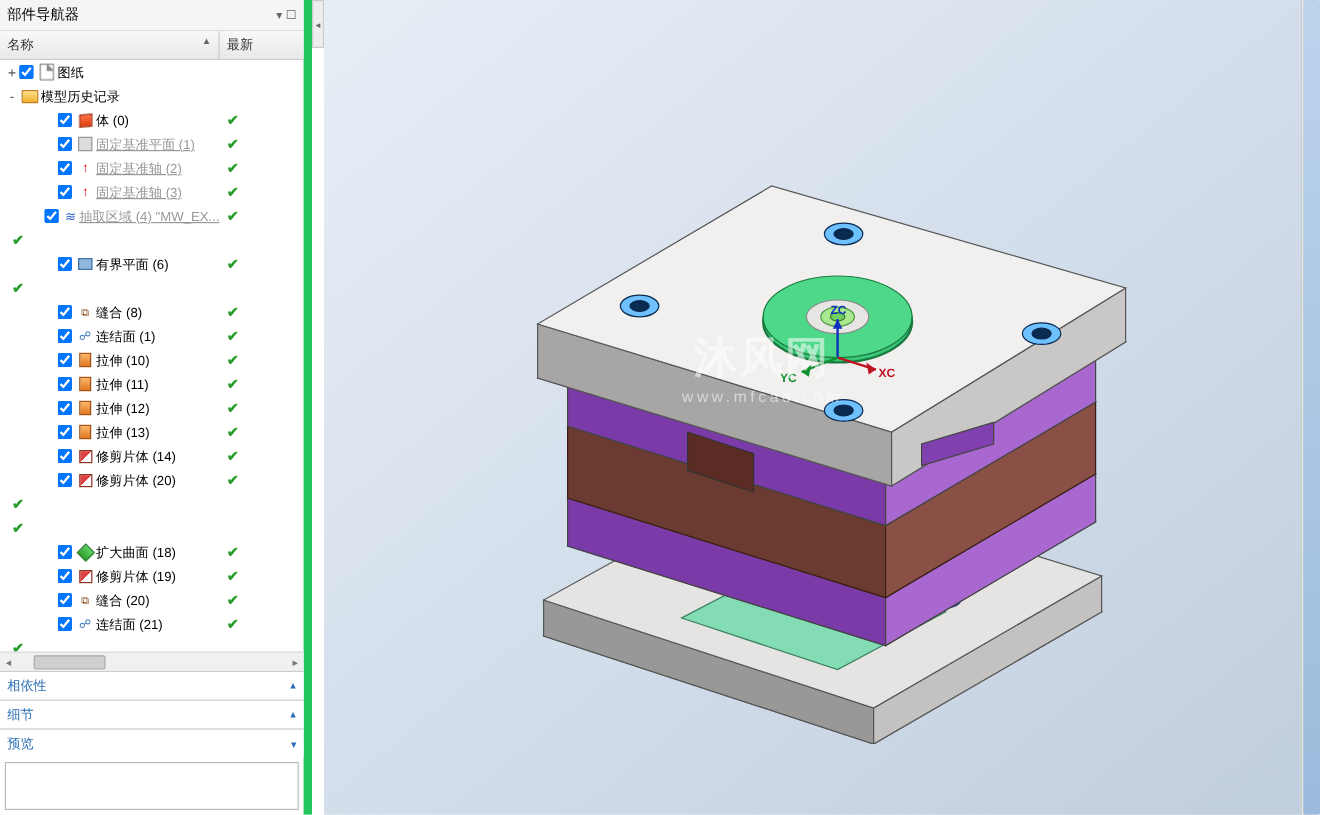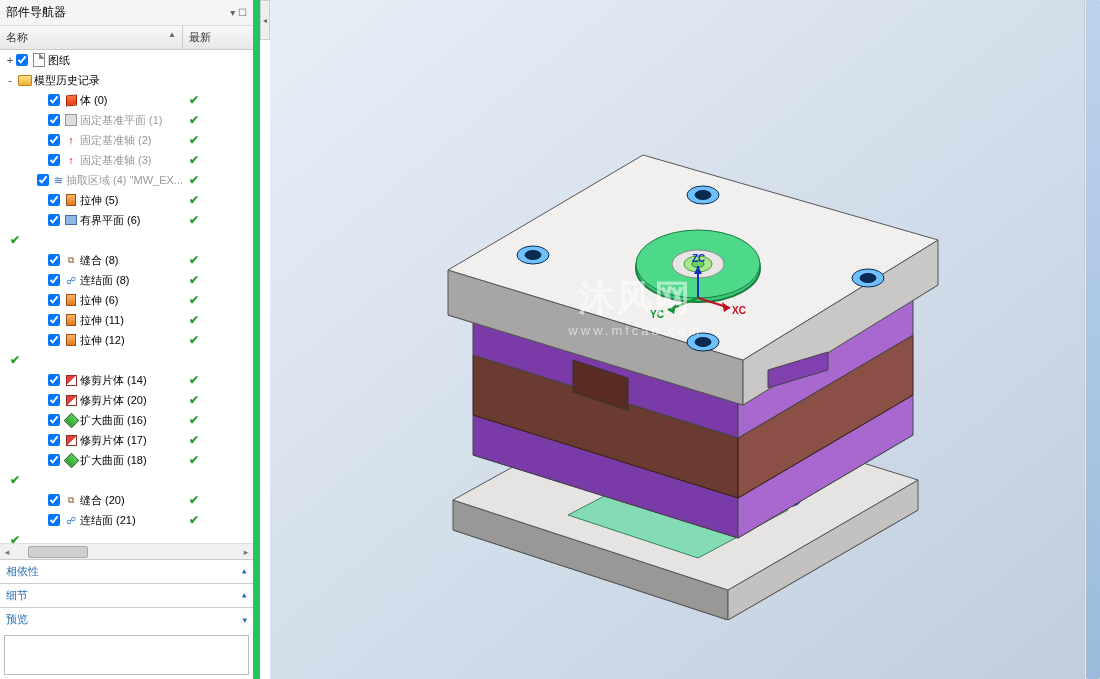--- a/index.html
+++ b/index.html
@@ -57,21 +57,21 @@
       padding-left: 4px;
       white-space: nowrap;
     }
     .tree-item .name-cell { flex:1; display:flex; align-items:center; overflow:hidden;}
     .tree-item .latest-cell { width:70px; display:flex; align-items:center; padding-left:6px;}
     .indent { display:inline-block; }
     .expander { width:12px; display:inline-block; text-align:center; color:#555; cursor:pointer; font-family:monospace;}
     .checkbox { width:12px; height:12px; margin-right:2px; }
     .node-icon { width:14px; height:14px; margin:0 2px; display:inline-flex; align-items:center; justify-content:center; }
     .node-label { color:#000; font-size:11px;}
-    .node-label.grey { color:#999;}
+    .node-label.grey { color:#999;text-decoration:underline;}
     .check-green { color:#2a9d2a; font-weight:bold; font-size:12px;}
     .section-header {
       padding: 4px 6px;
       border-top:1px solid #ccc;
       background:#fff;
       display:flex;
       justify-content:space-between;
       align-items:center;
       color:#2a6fb5;
       cursor:pointer;
@@ -243,123 +243,123 @@
           <span class="node-icon">
             <span class="ic-wave">≋</span>
           </span>
           <span class="node-label grey">抽取区域 (4) "MW_EX...</span>
         </div>
         <div class="latest-cell">
           <span class="check-green">✔</span>
         </div>
       </div>
       <div class="tree-item">
+        <div class="latest-cell">
+          <span class="check-green">✔</span>
+        </div>
+      </div>
+      <div class="tree-item">
+        <div class="name-cell">
+          <span class="indent" style="width: 32px;"></span>
+          <span class="expander"></span>
+          <input type="checkbox" class="checkbox" checked="" style="">
+          <span class="node-icon">
+            <div class="ic-surf"></div>
+          </span>
+          <span class="node-label">有界平面 (6)</span>
+        </div>
+        <div class="latest-cell">
+          <span class="check-green">✔</span>
+        </div>
+      </div>
+      <div class="tree-item">
+        <div class="latest-cell">
+          <span class="check-green">✔</span>
+        </div>
+      </div>
+      <div class="tree-item">
+        <div class="name-cell">
+          <span class="indent" style="width: 32px;"></span>
+          <span class="expander"></span>
+          <input type="checkbox" class="checkbox" checked="" style="">
+          <span class="node-icon">
+            <span class="ic-sew">⧉</span>
+          </span>
+          <span class="node-label">缝合 (8)</span>
+        </div>
+        <div class="latest-cell">
+          <span class="check-green">✔</span>
+        </div>
+      </div>
+      <div class="tree-item">
+        <div class="name-cell">
+          <span class="indent" style="width: 32px;"></span>
+          <span class="expander"></span>
+          <input type="checkbox" class="checkbox" checked="" style="">
+          <span class="node-icon">
+            <span class="ic-link">☍</span>
+          </span>
+          <span class="node-label">连结面 (1)</span>
+        </div>
+        <div class="latest-cell">
+          <span class="check-green">✔</span>
+        </div>
+      </div>
+      <div class="tree-item">
         <div class="name-cell">
           <span class="indent" style="width: 32px;"></span>
           <span class="expander"></span>
           <input type="checkbox" class="checkbox" checked="" style="">
           <span class="node-icon">
             <div class="ic-extrude"></div>
           </span>
-          <span class="node-label">拉伸 (5)</span>
-        </div>
-        <div class="latest-cell">
-          <span class="check-green">✔</span>
-        </div>
-      </div>
-      <div class="tree-item">
-        <div class="name-cell">
-          <span class="indent" style="width: 32px;"></span>
-          <span class="expander"></span>
-          <input type="checkbox" class="checkbox" checked="" style="">
-          <span class="node-icon">
-            <div class="ic-surf"></div>
-          </span>
-          <span class="node-label">有界平面 (6)</span>
-        </div>
-        <div class="latest-cell">
-          <span class="check-green">✔</span>
-        </div>
-      </div>
-      <div class="tree-item">
-        <div class="latest-cell">
-          <span class="check-green">✔</span>
-        </div>
-      </div>
-      <div class="tree-item">
-        <div class="name-cell">
-          <span class="indent" style="width: 32px;"></span>
-          <span class="expander"></span>
-          <input type="checkbox" class="checkbox" checked="" style="">
-          <span class="node-icon">
-            <span class="ic-sew">⧉</span>
-          </span>
-          <span class="node-label">缝合 (8)</span>
-        </div>
-        <div class="latest-cell">
-          <span class="check-green">✔</span>
-        </div>
-      </div>
-      <div class="tree-item">
-        <div class="name-cell">
-          <span class="indent" style="width: 32px;"></span>
-          <span class="expander"></span>
-          <input type="checkbox" class="checkbox" checked="" style="">
-          <span class="node-icon">
-            <span class="ic-link">☍</span>
-          </span>
-          <span class="node-label">连结面 (8)</span>
+          <span class="node-label">拉伸 (10)</span>
         </div>
         <div class="latest-cell">
           <span class="check-green">✔</span>
         </div>
       </div>
       <div class="tree-item">
         <div class="name-cell">
           <span class="indent" style="width: 32px;"></span>
           <span class="expander"></span>
           <input type="checkbox" class="checkbox" checked="" style="">
           <span class="node-icon">
             <div class="ic-extrude"></div>
           </span>
-          <span class="node-label">拉伸 (6)</span>
+          <span class="node-label">拉伸 (11)</span>
         </div>
         <div class="latest-cell">
           <span class="check-green">✔</span>
         </div>
       </div>
       <div class="tree-item">
         <div class="name-cell">
           <span class="indent" style="width: 32px;"></span>
           <span class="expander"></span>
           <input type="checkbox" class="checkbox" checked="" style="">
           <span class="node-icon">
             <div class="ic-extrude"></div>
           </span>
-          <span class="node-label">拉伸 (11)</span>
+          <span class="node-label">拉伸 (12)</span>
         </div>
         <div class="latest-cell">
           <span class="check-green">✔</span>
         </div>
       </div>
       <div class="tree-item">
         <div class="name-cell">
           <span class="indent" style="width: 32px;"></span>
           <span class="expander"></span>
           <input type="checkbox" class="checkbox" checked="" style="">
           <span class="node-icon">
             <div class="ic-extrude"></div>
           </span>
-          <span class="node-label">拉伸 (12)</span>
-        </div>
-        <div class="latest-cell">
-          <span class="check-green">✔</span>
-        </div>
-      </div>
-      <div class="tree-item">
+          <span class="node-label">拉伸 (13)</span>
+        </div>
         <div class="latest-cell">
           <span class="check-green">✔</span>
         </div>
       </div>
       <div class="tree-item">
         <div class="name-cell">
           <span class="indent" style="width: 32px;"></span>
           <span class="expander"></span>
           <input type="checkbox" class="checkbox" checked="" style="">
           <span class="node-icon">
@@ -379,62 +379,53 @@
           <span class="node-icon">
             <div class="ic-trim"></div>
           </span>
           <span class="node-label">修剪片体 (20)</span>
         </div>
         <div class="latest-cell">
           <span class="check-green">✔</span>
         </div>
       </div>
       <div class="tree-item">
+        <div class="latest-cell">
+          <span class="check-green">✔</span>
+        </div>
+      </div>
+      <div class="tree-item">
+        <div class="latest-cell">
+          <span class="check-green">✔</span>
+        </div>
+      </div>
+      <div class="tree-item">
         <div class="name-cell">
           <span class="indent" style="width: 32px;"></span>
           <span class="expander"></span>
           <input type="checkbox" class="checkbox" checked="" style="">
           <span class="node-icon">
             <div class="ic-scale"></div>
           </span>
-          <span class="node-label">扩大曲面 (16)</span>
+          <span class="node-label">扩大曲面 (18)</span>
         </div>
         <div class="latest-cell">
           <span class="check-green">✔</span>
         </div>
       </div>
       <div class="tree-item">
         <div class="name-cell">
           <span class="indent" style="width: 32px;"></span>
           <span class="expander"></span>
           <input type="checkbox" class="checkbox" checked="" style="">
           <span class="node-icon">
             <div class="ic-trim"></div>
           </span>
-          <span class="node-label">修剪片体 (17)</span>
-        </div>
-        <div class="latest-cell">
-          <span class="check-green">✔</span>
-        </div>
-      </div>
-      <div class="tree-item">
-        <div class="name-cell">
-          <span class="indent" style="width: 32px;"></span>
-          <span class="expander"></span>
-          <input type="checkbox" class="checkbox" checked="" style="">
-          <span class="node-icon">
-            <div class="ic-scale"></div>
-          </span>
-          <span class="node-label">扩大曲面 (18)</span>
-        </div>
-        <div class="latest-cell">
-          <span class="check-green">✔</span>
-        </div>
-      </div>
-      <div class="tree-item">
+          <span class="node-label">修剪片体 (19)</span>
+        </div>
         <div class="latest-cell">
           <span class="check-green">✔</span>
         </div>
       </div>
       <div class="tree-item">
         <div class="name-cell">
           <span class="indent" style="width: 32px;"></span>
           <span class="expander"></span>
           <input type="checkbox" class="checkbox" checked="" style="">
           <span class="node-icon">

